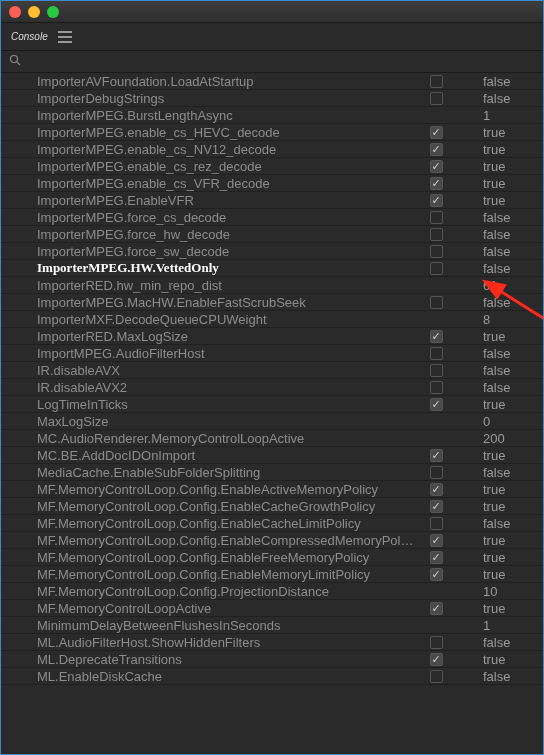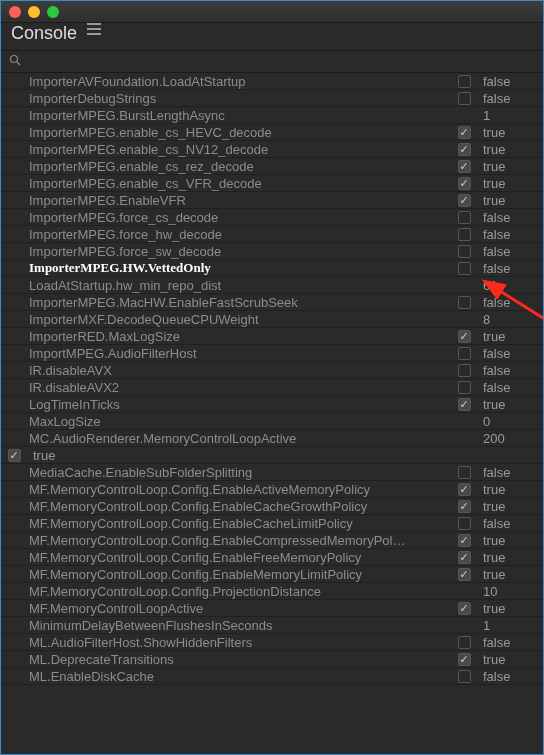--- a/index.html
+++ b/index.html
@@ -25,25 +25,27 @@
     border-bottom: 1px solid #1a1a1a;
   }
   .tb-btn { width: 12px; height: 12px; border-radius: 50%; display:inline-block; }
   .tb-close { background: #ff5f57; }
   .tb-min   { background: #ffbd2e; }
   .tb-max   { background: #28c940; }
   
   .header {
     height: 28px;
     display:flex;
+    align-items:center;
     padding: 0 10px;
     border-bottom: 1px solid #1a1a1a;
     color: #ddd;
     gap: 10px;
-    font-size: 18px;
+    font-size: 10px;
+    font-style: italic;
   }
   .menu-icon { display:flex; flex-direction:column; gap:3px; cursor:pointer;}
   .menu-icon span { display:block; width:14px; height:2px; background:#999;}
   
   .search-row {
     display:flex;
     align-items:center;
     padding: 3px 8px;
     border-bottom: 1px solid #1a1a1a;
     gap:6px;
@@ -70,20 +72,21 @@
     border-bottom:1px solid #202020;
     font-size:13px;
   }
   .name {
     flex: 1;
     padding-left: 28px;
     white-space:nowrap;
     overflow:hidden;
     text-overflow:ellipsis;
     color:#8c8c8c;
+    margin-left:8px;
   }
   .name.highlight { color:#ffffff; font-weight:600;font-family:Liberation Serif, serif;}
   .checkcell {
     width: 26px;
     display:flex;
     justify-content:center;
     align-items:center;
   }
   .cb {
     width:13px; height:13px;
@@ -93,20 +96,21 @@
     font-size:11px; line-height:1; color:#cfcfcf;
     border-radius:2px;
   }
   .cb.checked { background:#4a4a4a; }
   .val {
     width: 66px;
     padding-left:6px;
     color:#9a9a9a;
     white-space:nowrap;
     overflow:hidden;
+    margin-left:28px;
   }
   
   .arrow {
     position:absolute;
     pointer-events:none;
   }
   .arrow svg { overflow:visible; }
 </style>
 </head>
 <body>
@@ -213,21 +217,21 @@
       <div class="val">false</div>
     </div>
     <div class="row">
       <div class="name highlight">ImporterMPEG.HW.VettedOnly</div>
       <div class="checkcell">
         <div class="cb"></div>
       </div>
       <div class="val">false</div>
     </div>
     <div class="row">
-      <div class="name">LoadAtStartup.hw_min_repo_dist</div>
+      <div class="name">ImporterRED.hw_min_repo_dist</div>
       <div class="checkcell"></div>
       <div class="val">61</div>
     </div>
     <div class="row">
       <div class="name">ImporterMPEG.MacHW.EnableFastScrubSeek</div>
       <div class="checkcell">
         <div class="cb"></div>
       </div>
       <div class="val">false</div>
     </div>
@@ -275,20 +279,21 @@
       <div class="name">MaxLogSize</div>
       <div class="checkcell"></div>
       <div class="val">0</div>
     </div>
     <div class="row">
       <div class="name">MC.AudioRenderer.MemoryControlLoopActive</div>
       <div class="checkcell"></div>
       <div class="val">200</div>
     </div>
     <div class="row">
+      <div class="name">MC.BE.AddDocIDOnImport</div>
       <div class="checkcell">
         <div class="cb checked">✓</div>
       </div>
       <div class="val">true</div>
     </div>
     <div class="row">
       <div class="name">MediaCache.EnableSubFolderSplitting</div>
       <div class="checkcell">
         <div class="cb"></div>
       </div>

